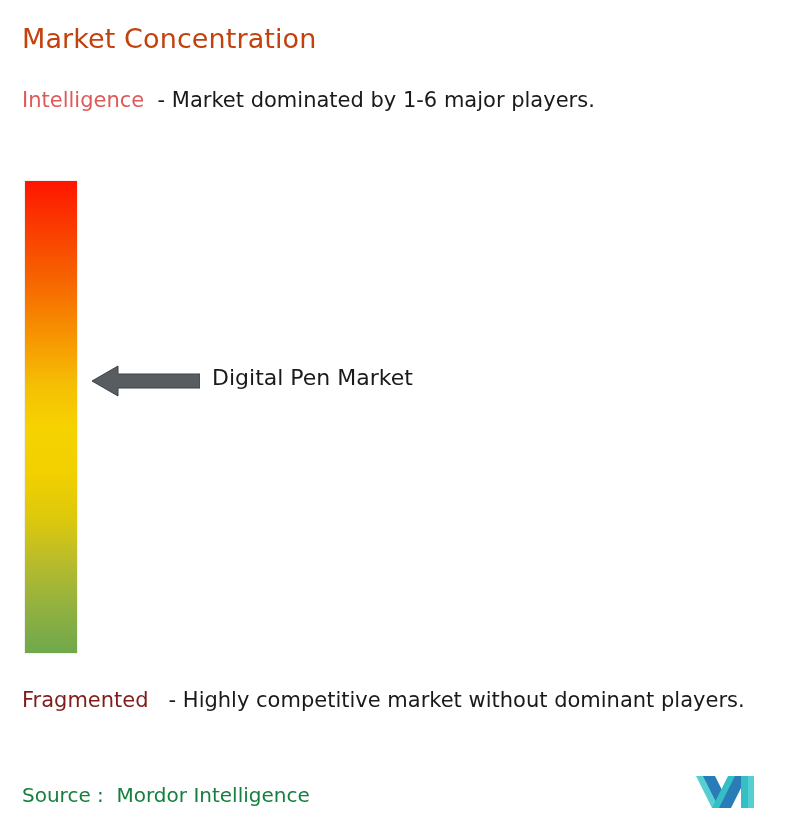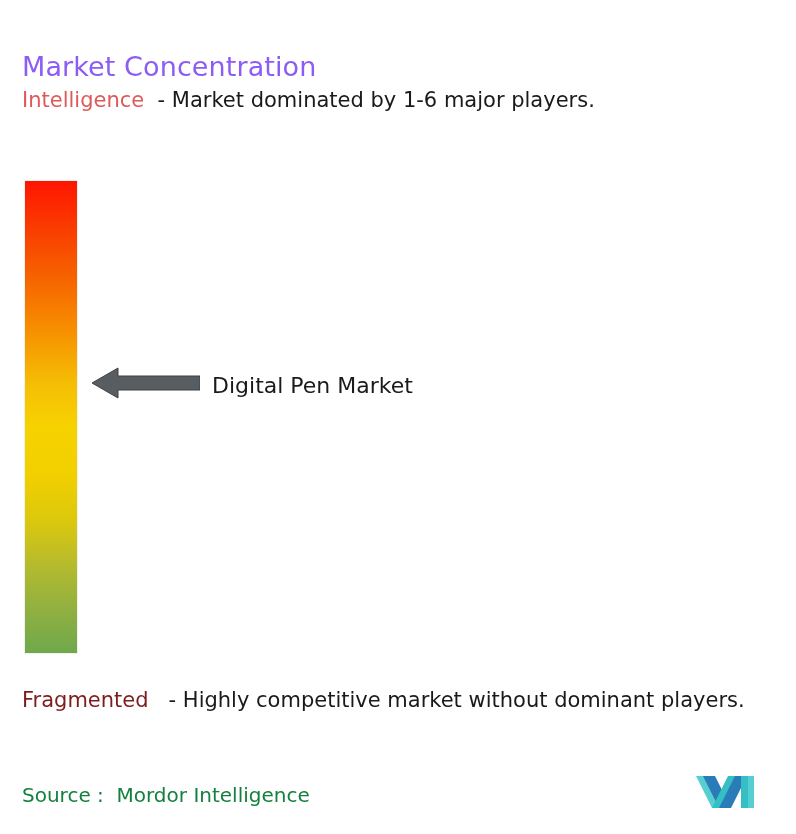--- a/index.html
+++ b/index.html
@@ -17,25 +17,24 @@
     overflow: hidden;
   }
 
   
   .chart-title {
     position: absolute;
     left: 22px;
     top: 22px;
     font-size: 27px;
     line-height: 34px;
-    color: #8b5cf6;
+    color: #c2410c;
     font-weight: 400;
     letter-spacing: 0.1px;
     white-space: nowrap;
-    margin-top: 28px;
   }
 
   
   .legend-top {
     position: absolute;
     left: 22px;
     top: 86px;
     width: 752px;
     font-size: 21px;
     line-height: 29px;
@@ -86,21 +85,21 @@
     box-shadow: 0 0 0 1px rgba(0,0,0,0.06);
   }
 
   
   .pointer-group {
     position: absolute;
     left: 92px;
     top: 364px;
     height: 36px;
     display: flex;
-    align-items: flex-end;
+    align-items: flex-start;
   }
   .pointer-arrow {
     width: 108px;
     height: 34px;
     flex: 0 0 auto;
     display: block;
   }
   .pointer-label {
     margin-left: 12px;
     font-size: 22px;

